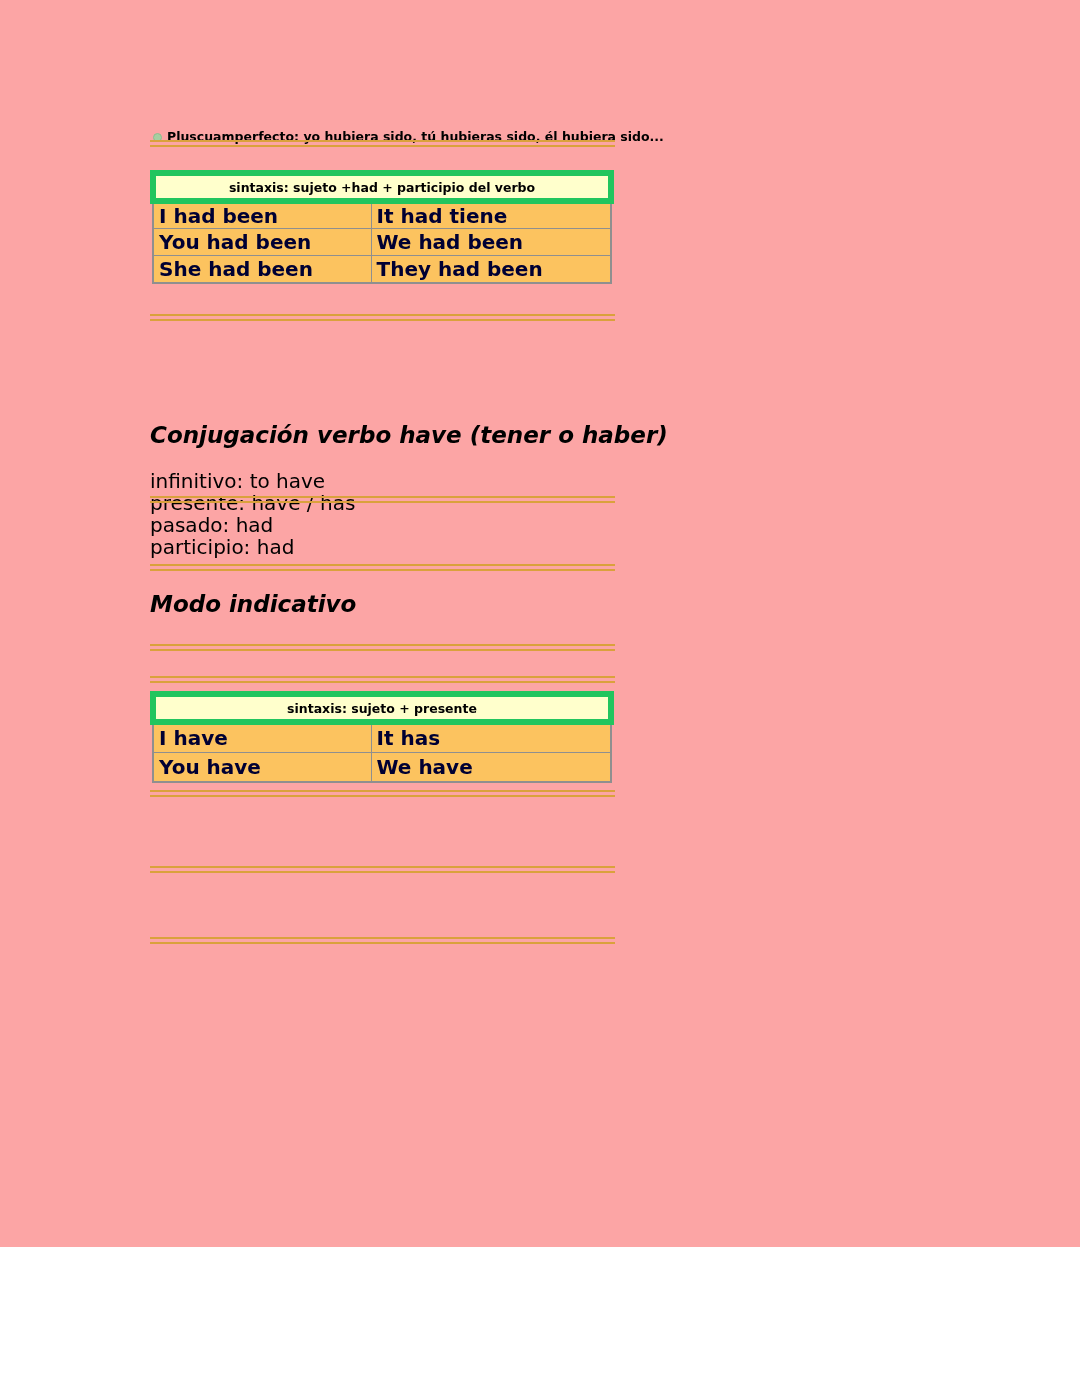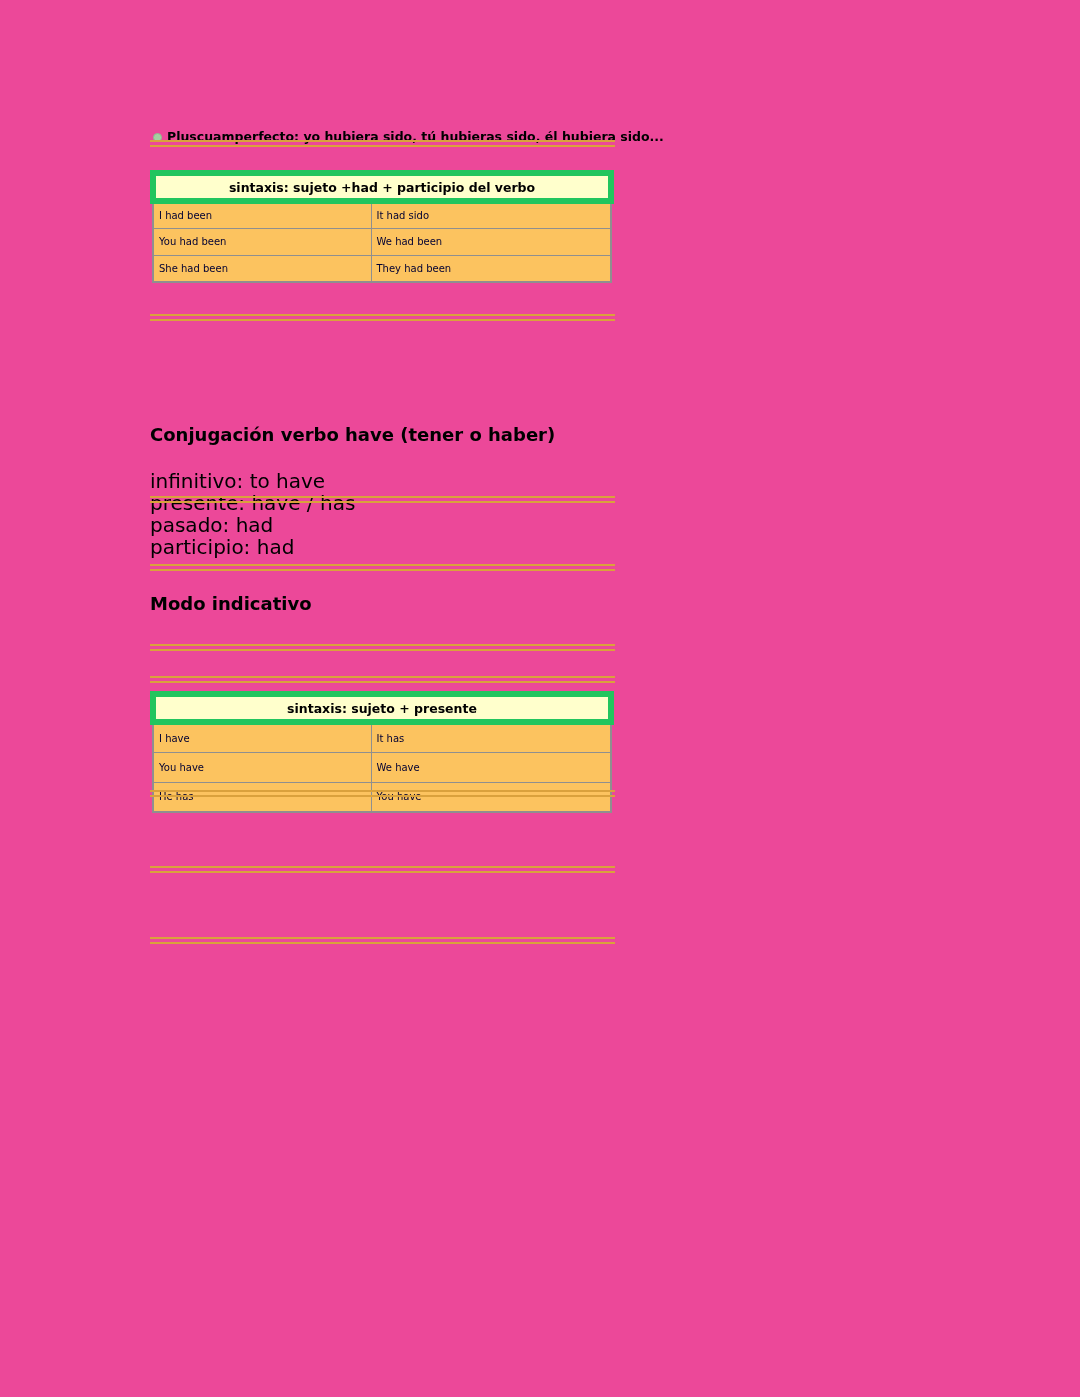--- a/index.html
+++ b/index.html
@@ -1,21 +1,21 @@
 <!DOCTYPE html>
 <html style="--rule: #DAA13C; --table-header-bg: #FFFFCC; --table-cell-bg: #FCC35F; --bullet: #A6CFA1; --cell-text: #000033;"><head>
 <meta charset="utf-8">
 <style>
   * { margin: 0; padding: 0; box-sizing: border-box; }
   html, body { background: #ffffff; }
   .page {
     position: relative;
     width: 1080px;
-    height: 1397px;
-    background: #ec4899;
+    height: 1247px;
+    background: #fca5a5;
     font-family: "DejaVu Sans", sans-serif;
     color: #000;
     overflow: hidden;
     padding-left: 32px;
   }
   .rule {
     position: absolute;
     left: 150px;
     width: 465px;
     height: 7px;
@@ -39,23 +39,24 @@
     border-radius: 50%;
     background: var(--bullet, #A6CFA1);
     border: 1px solid #8ebd8e;
     flex: none;
     display: inline-block;
   }
   .heading {
     position: absolute;
     left: 150px;
     font-weight: bold;
-    font-size: 18px;
+    font-size: 23px;
     line-height: 22px;
     white-space: nowrap;
+    font-style: italic;
   }
   .plain {
     position: absolute;
     left: 150px;
     font-size: 20px;
     line-height: 20px;
     white-space: nowrap;
   }
   table.conj {
     position: absolute;
@@ -70,22 +71,22 @@
     background: var(--table-header-bg, #FFFFCC);
     font-size: 12.5px;
     font-weight: bold;
     text-align: center;
     height: 28px;
     border: 6px solid #22c55e;
     color: #000;
   }
   table.conj td {
     background: var(--table-cell-bg, #FCC35F);
-    font-weight: normal;
-    font-size: 10px;
+    font-weight: bold;
+    font-size: 20px;
     height: 27px;
     padding-left: 5px;
     border: 1px solid #8f8f8f;
     color: var(--cell-text, #000033);
     vertical-align: middle;
   }
   table.conj.t2 td { height: 30px; margin-top: 39px; }
 </style>
 </head>
 <body>
@@ -104,21 +105,21 @@
         <col class="c2">
       </colgroup>
     <thead>
       <tr>
         <th colspan="2">sintaxis: sujeto +had + participio del verbo</th>
       </tr>
     </thead>
     <tbody>
       <tr>
         <td>I had been</td>
-        <td>It had sido</td>
+        <td>It had tiene</td>
       </tr>
       <tr>
         <td>You had been</td>
         <td>We had been</td>
       </tr>
       <tr>
         <td>She had been</td>
         <td>They had been</td>
       </tr>
     </tbody>
@@ -153,24 +154,20 @@
     </thead>
     <tbody>
       <tr>
         <td>I have</td>
         <td>It has</td>
       </tr>
       <tr>
         <td>You have</td>
         <td>We have</td>
       </tr>
-      <tr>
-        <td>He has</td>
-        <td>You have</td>
-      </tr>
     </tbody>
   </table>
   <div class="rule" style="top:790px"></div>
 
   <div class="rule" style="top:866px"></div>
 
 
   <div class="rule" style="top:937px"></div>
 
 </div>

